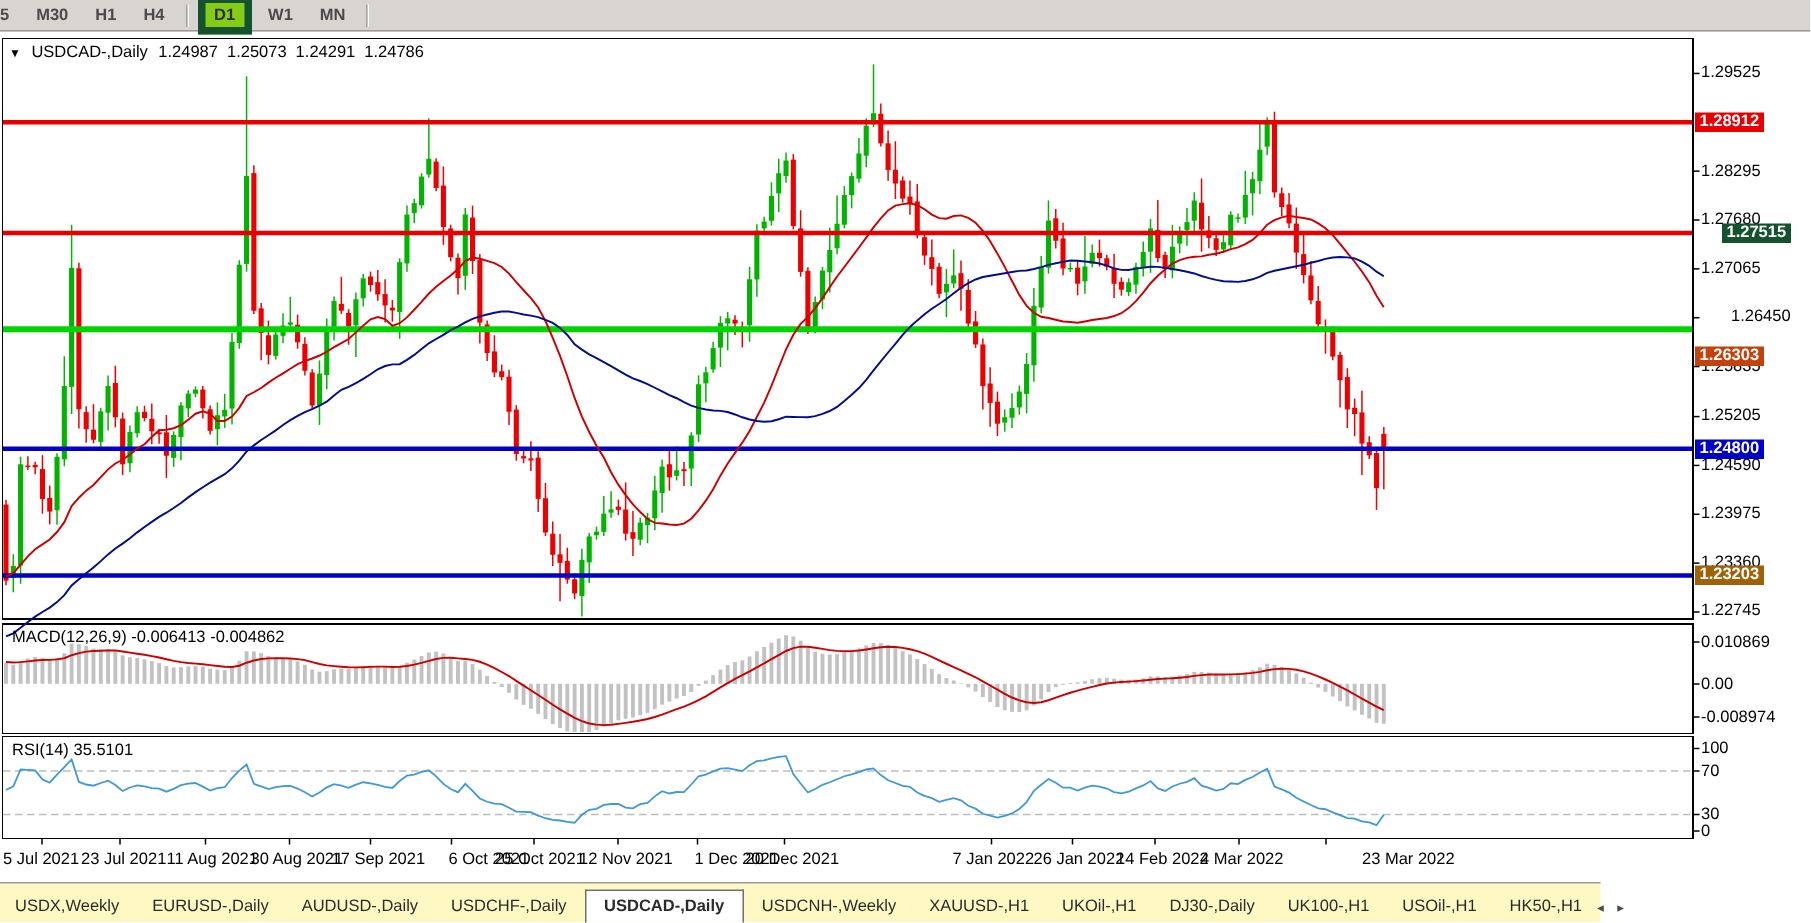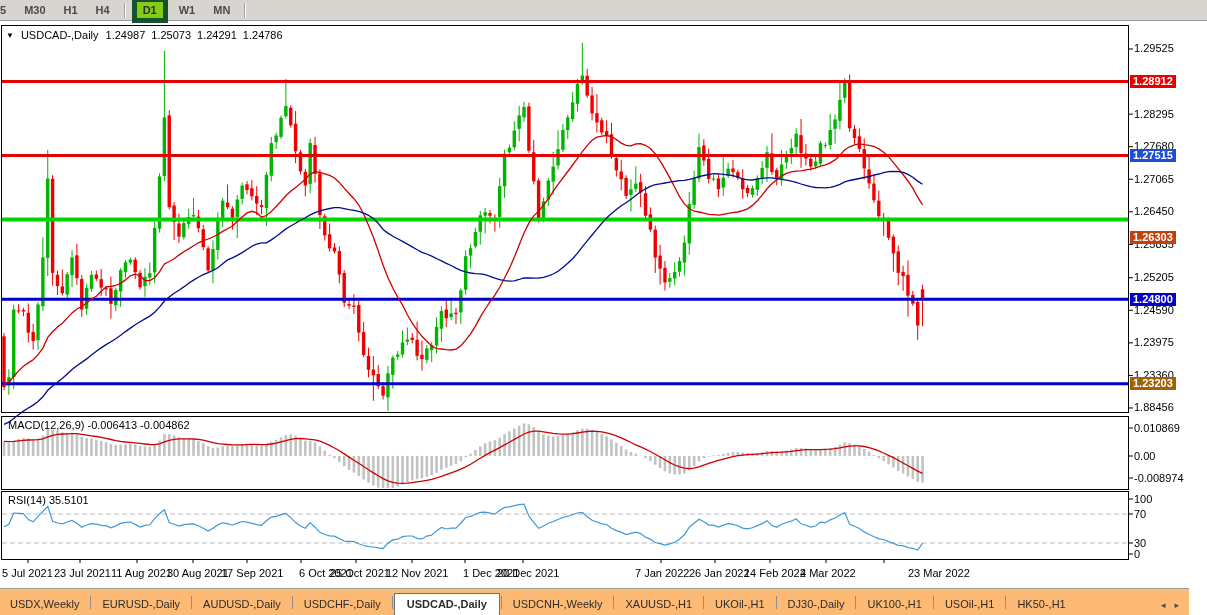--- a/index.html
+++ b/index.html
@@ -17,21 +17,21 @@
   #chart-svg{position:absolute;left:0;top:0}
   .overlay{position:absolute;left:0;top:0;width:1207px;height:615px;pointer-events:none}
   .hdr{position:absolute;left:6px;top:29px;display:flex;gap:7px;align-items:center;white-space:nowrap}
   .hdr .arr{font-size:8px;position:relative;top:0px}
   .ind-label{position:absolute;white-space:nowrap}
   .ptick,.itick{position:absolute;left:1134px;height:13px;line-height:13px;white-space:nowrap}
   .badge{position:absolute;left:1130px;color:#fff;font-weight:bold;padding:0 3px;height:13px;
          line-height:13px;white-space:nowrap}
   .dlab{position:absolute;top:567px;white-space:nowrap}
   
-  .tabbar{position:absolute;left:0;top:588px;width:1189px;height:27px;background:#fdba74;
+  .tabbar{position:absolute;left:0;top:588px;width:1067px;height:27px;background:#fef9c3;
           border-top:1px solid #9a9a9a;display:flex;align-items:flex-end;box-sizing:border-box}
   .tab{padding:4px 10px 5px 10px;color:#2b2b2b;white-space:nowrap;cursor:default}
   .tab.active{background:#fff;border:1px solid #707070;border-bottom:none;padding:4px 12px 6px 12px;
               font-weight:bold;position:relative;top:1px}
   .vsep{width:1px;height:13px;background:#8f8f8f;margin:0 1px 6px 1px}
   .tab-scroll{margin-left:auto;margin-right:10px;margin-bottom:5px;display:flex;gap:9px;color:#4a4a4a;
               font-size:9px;align-items:center}
   .tab-scroll span{cursor:default}
 </style>
 </head>
@@ -706,40 +706,40 @@
   <div class="ind-label" style="left:8px;top:494px">
     <span>RSI(14)</span>
     <span>35.5101</span>
   </div>
 
   <div id="price-ticks">
       <div class="ptick" style="top: 42.48px;">1.29525</div>
       <div class="ptick" style="top: 107.608px;">1.28295</div>
       <div class="ptick" style="top: 140.171px;">1.27680</div>
       <div class="ptick" style="top: 172.735px;">1.27065</div>
-      <div class="ptick" style="top: 205.299px;">1.26450</div>
+      <div class="ptick" style="top: 205.299px; margin-left: 20px;">1.26450</div>
       <div class="ptick" style="top: 237.863px;">1.25835</div>
       <div class="ptick" style="top: 271.221px;">1.25205</div>
       <div class="ptick" style="top: 303.784px;">1.24590</div>
       <div class="ptick" style="top: 336.348px;">1.23975</div>
       <div class="ptick" style="top: 368.912px;">1.23360</div>
-      <div class="ptick" style="top: 401.476px;">1.88456</div>
+      <div class="ptick" style="top: 401.476px;">1.22745</div>
     </div>
   <div id="ind-ticks">
       <div class="itick" style="top: 421.5px;">0.010869</div>
       <div class="itick" style="top: 449.5px;">0.00</div>
       <div class="itick" style="top: 471.5px;">-0.008974</div>
       <div class="itick" style="top: 492.5px;">100</div>
       <div class="itick" style="top: 507.5px;">70</div>
       <div class="itick" style="top: 536.5px;">30</div>
       <div class="itick" style="top: 547.5px;">0</div>
     </div>
   <div id="badges">
       <div class="badge" style="top: 74.9379px; background: rgb(230, 0, 0);">1.28912</div>
-      <div class="badge" style="top: 148.908px; background: #1d4ed8;">1.27515</div>
+      <div class="badge" style="top: 148.908px; background: #14532d; margin-left: 18px;">1.27515</div>
       <div class="badge" style="top: 231px; background: #c2410c;">1.26303</div>
       <div class="badge" style="top: 292.665px; background: rgb(0, 0, 200);">1.24800</div>
       <div class="badge" style="top: 377.225px; background: #a16207;">1.23203</div>
     </div>
   <div id="date-axis">
       <div class="dlab" style="left: 2px;">5 Jul 2021</div>
       <div class="dlab" style="left: 54px;">23 Jul 2021</div>
       <div class="dlab" style="left: 111px;">11 Aug 2021</div>
       <div class="dlab" style="left: 167px;">30 Aug 2021</div>
       <div class="dlab" style="left: 221px;">17 Sep 2021</div>

